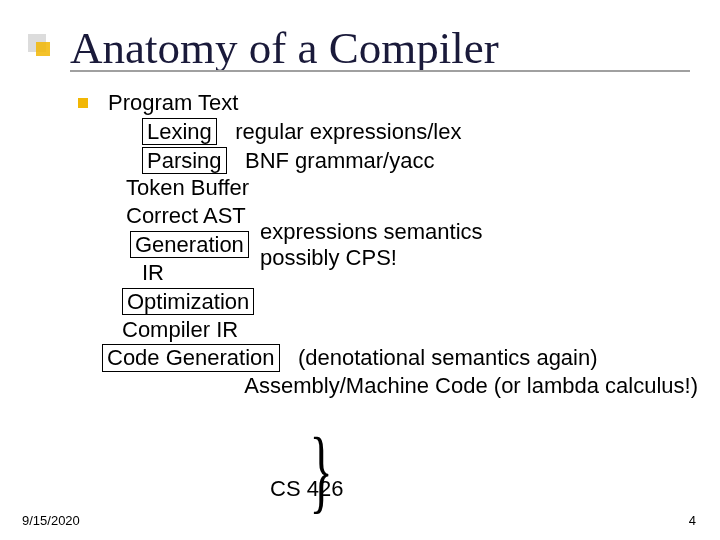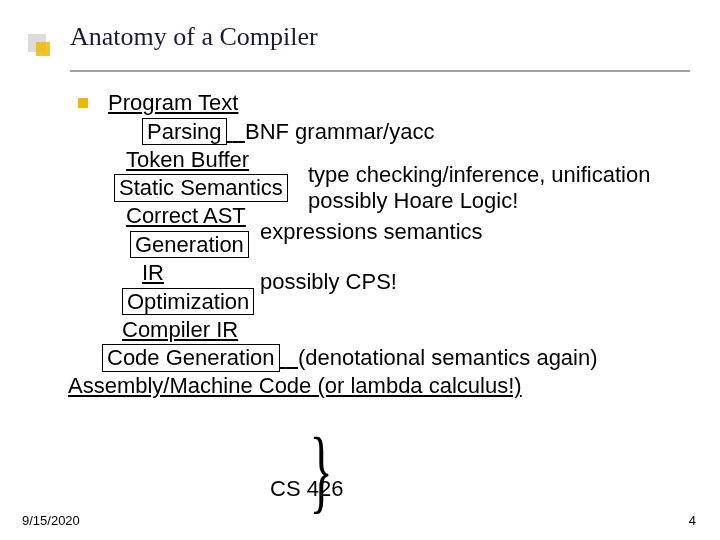--- a/index.html
+++ b/index.html
@@ -34,21 +34,21 @@
     position: absolute;
     width: 14px; height: 14px;
     background: #f2b705;
     top: 8px; left: 8px;
     opacity: 0.85;
   }
   .title-text {
     position: absolute;
     top: 8px;
     left: 70px;
-    font-size: 26px;
+    font-size: 45px;
     color: #1a1a3a;
     font-family: "Times New Roman", Times, serif;
   }
   .title-underline {
     position: absolute;
     top: 56px;
     left: 70px;
     width: 620px;
     height: 2px;
     background: #a0a0a0;
@@ -66,21 +66,20 @@
     top: 90px;
     left: 108px;
     width: 590px;
     font-size: 22px;
     color: #000;
     line-height: 1.22;
   }
   .row {
     white-space: nowrap;
     margin-bottom: 1px;
-    text-decoration: underline;
   }
   .boxed {
     display: inline-block;
     border: 1.5px solid #000;
     padding: 0 4px;
     line-height: 1.15;
   }
   .ind1 { padding-left: 34px; }
   .ind0 { padding-left: 18px; }
   .indn { padding-left: 6px; }
@@ -131,67 +130,67 @@
 </div>
 
 <div class="bullet"></div>
 
 <div class="content">
 
   <div class="row">
     <span>Program Text</span>
   </div>
 
+  <div class="row ind1">
+    <span class="boxed">Lexing</span>
+    <span>&nbsp;</span>
+    <span class="annot">regular expressions/lex</span>
+  </div>
 
   <div class="row ind1">
     <span class="boxed">Parsing</span>
     <span>&nbsp;</span>
     <span class="annot">BNF grammar/yacc</span>
   </div>
 
   <div class="row ind0">
     <span>Token Buffer</span>
   </div>
 
 
-  <div class="row indn" style="position:relative;">
-    <span class="boxed">Static Semantics</span>
-    <span style="position:absolute; left:200px; top:-12px;">type checking/inference, unification</span>
-    <span style="position:absolute; left:200px; top:14px;">possibly Hoare Logic!</span>
-  </div>
 
   <div class="row ind0">
     <span>Correct AST</span>
   </div>
 
   <div class="row" style="padding-left:22px; position:relative;">
     <span class="boxed">Generation</span>
     <span style="position:absolute; left:152px; top:-12px;">expressions semantics</span>
-    <span style="position:absolute; left:152px; top:14px;margin-top:24px;">possibly CPS!</span>
+    <span style="position:absolute; left:152px; top:14px;">possibly CPS!</span>
   </div>
 
   <div class="row ind1">
     <span>IR</span>
   </div>
 
   <div class="row" style="padding-left:14px;">
     <span class="boxed">Optimization</span>
   </div>
 
   <div class="row" style="padding-left:14px;">
     <span>Compiler IR</span>
   </div>
 
   <div class="row indnn" style="margin-left:-6px;">
     <span class="boxed">Code Generation</span>
     <span>&nbsp;</span>
     <span class="annot">(denotational semantics again)</span>
   </div>
 
-  <div class="row" style="margin-left:-40px;">
+  <div class="row" style="margin-left:-40px;text-align:right;">
     <span>Assembly/Machine Code (or lambda calculus!)</span>
   </div>
 
   <div class="brace">}</div>
   <div class="cs426">CS 426</div>
 
 </div>
 
 <div class="footer-date">9/15/2020</div>
 <div class="footer-page">4</div>

